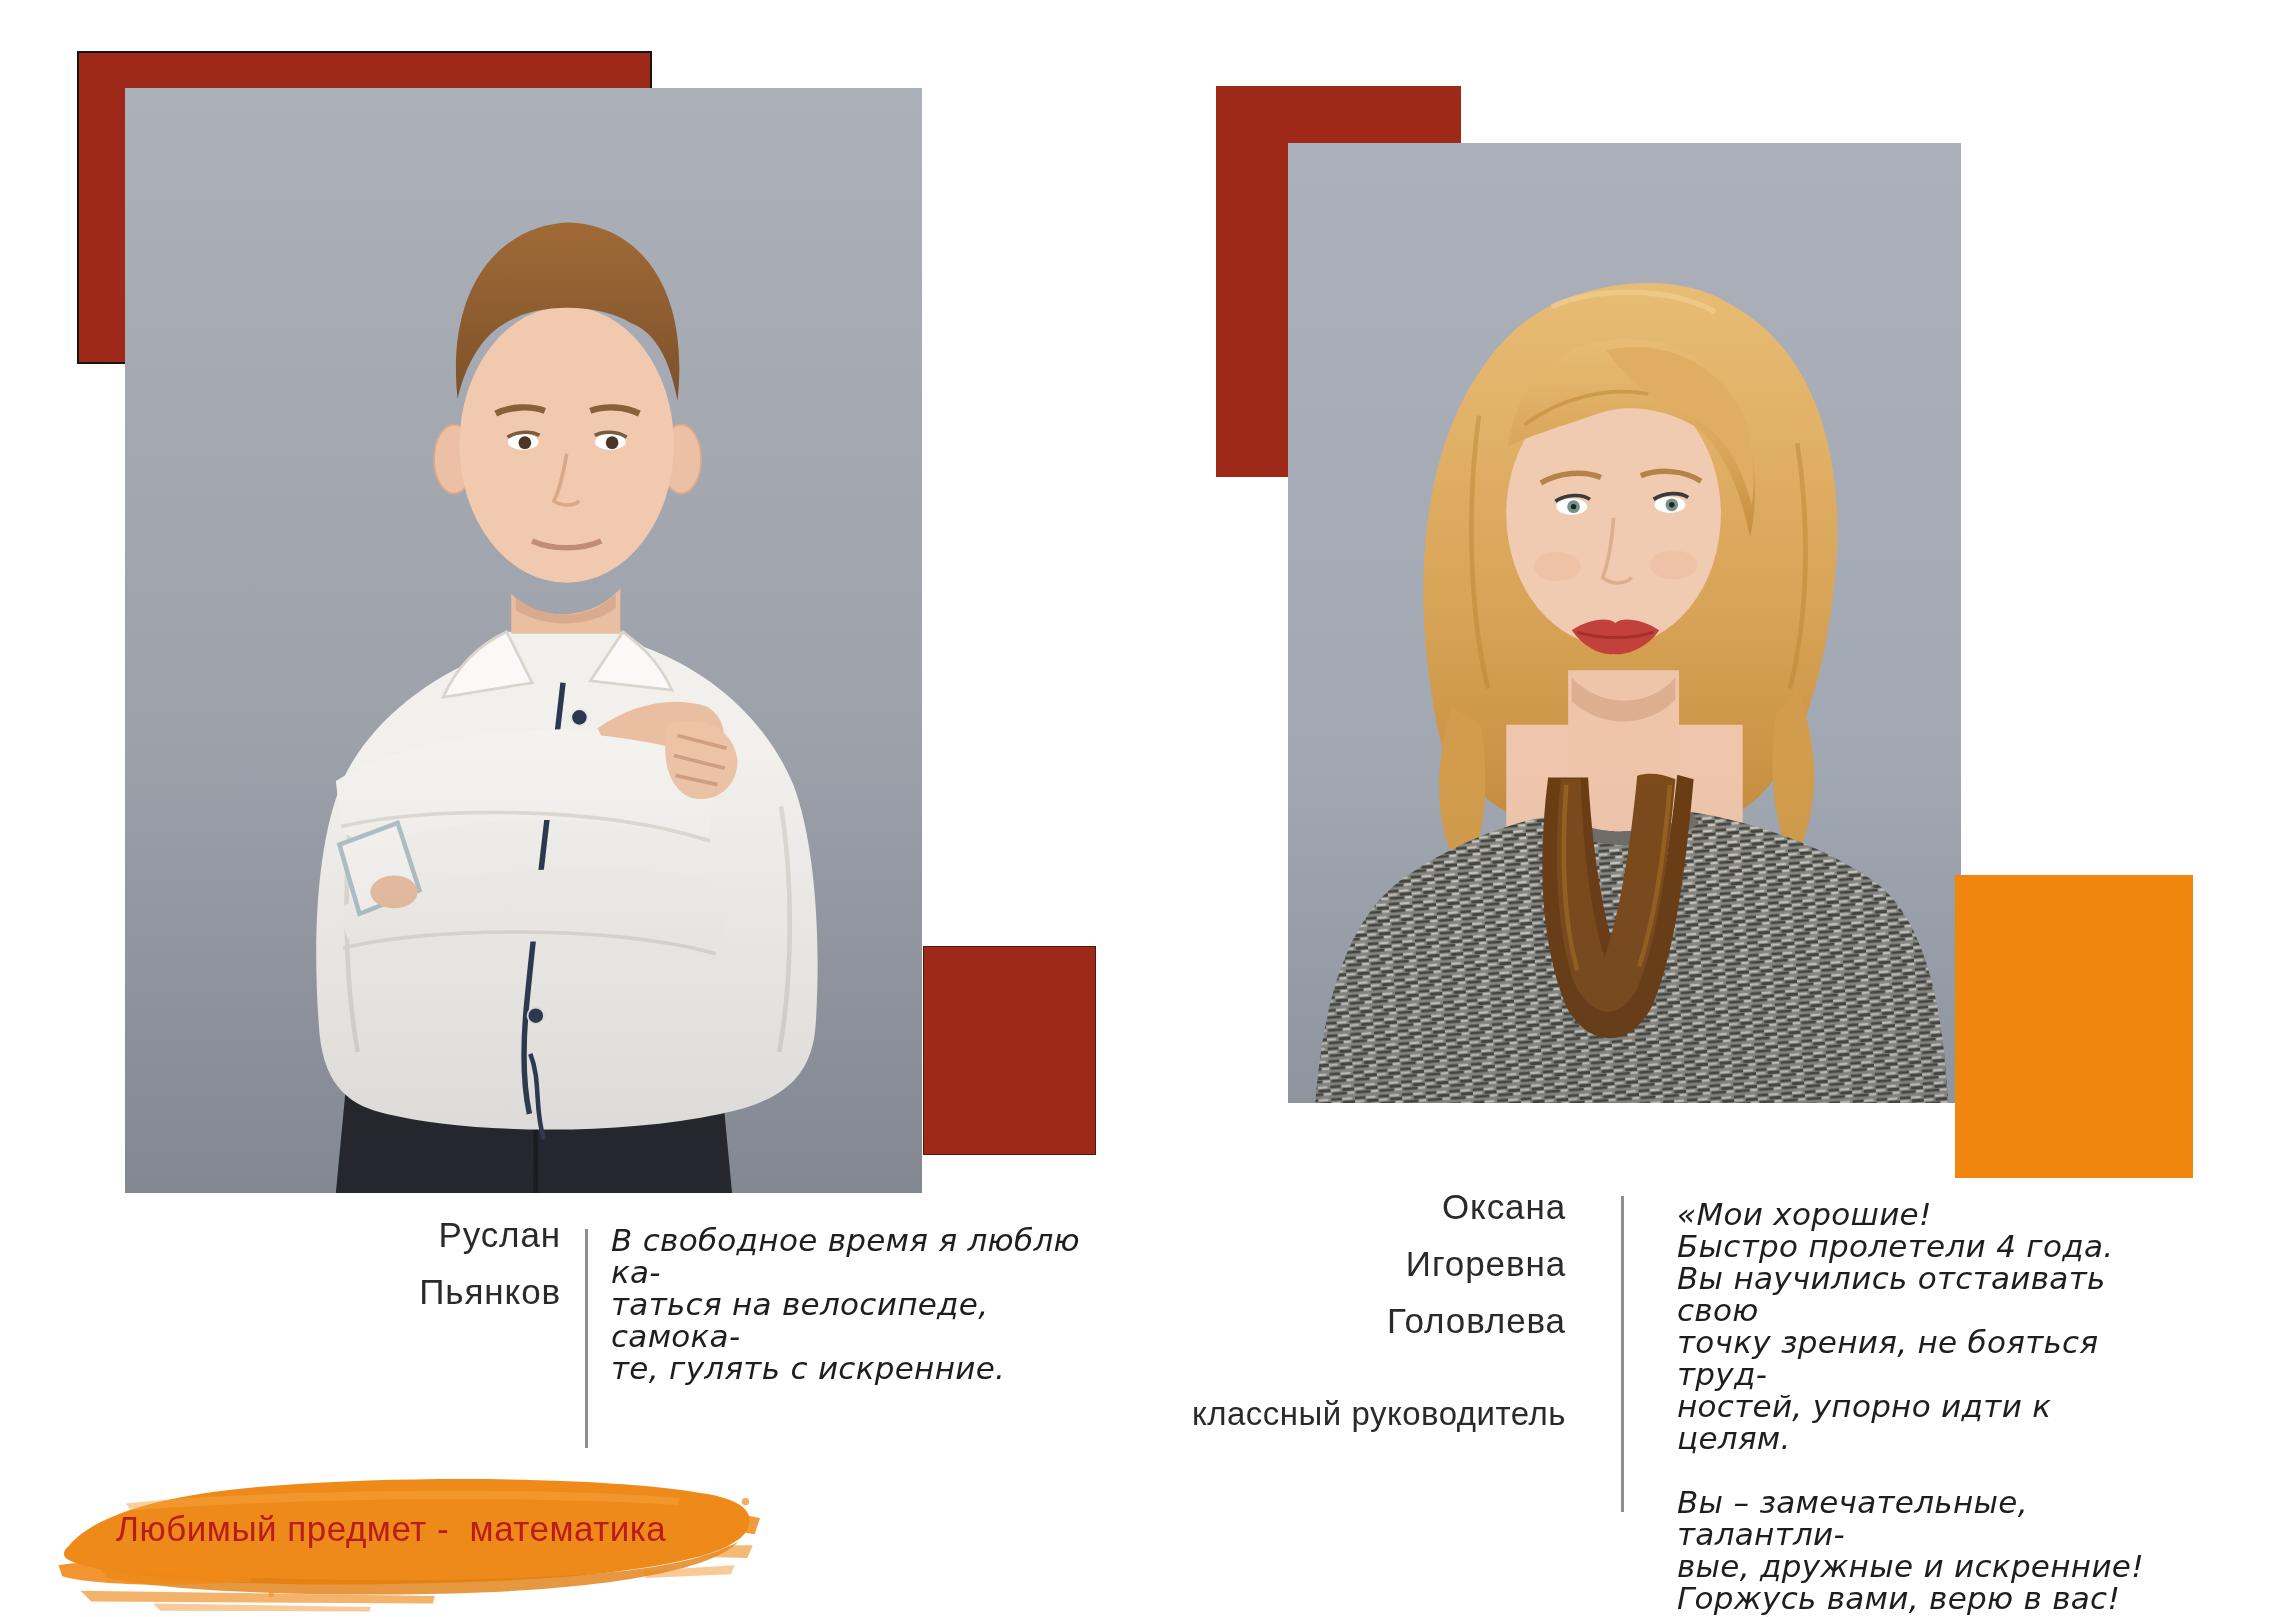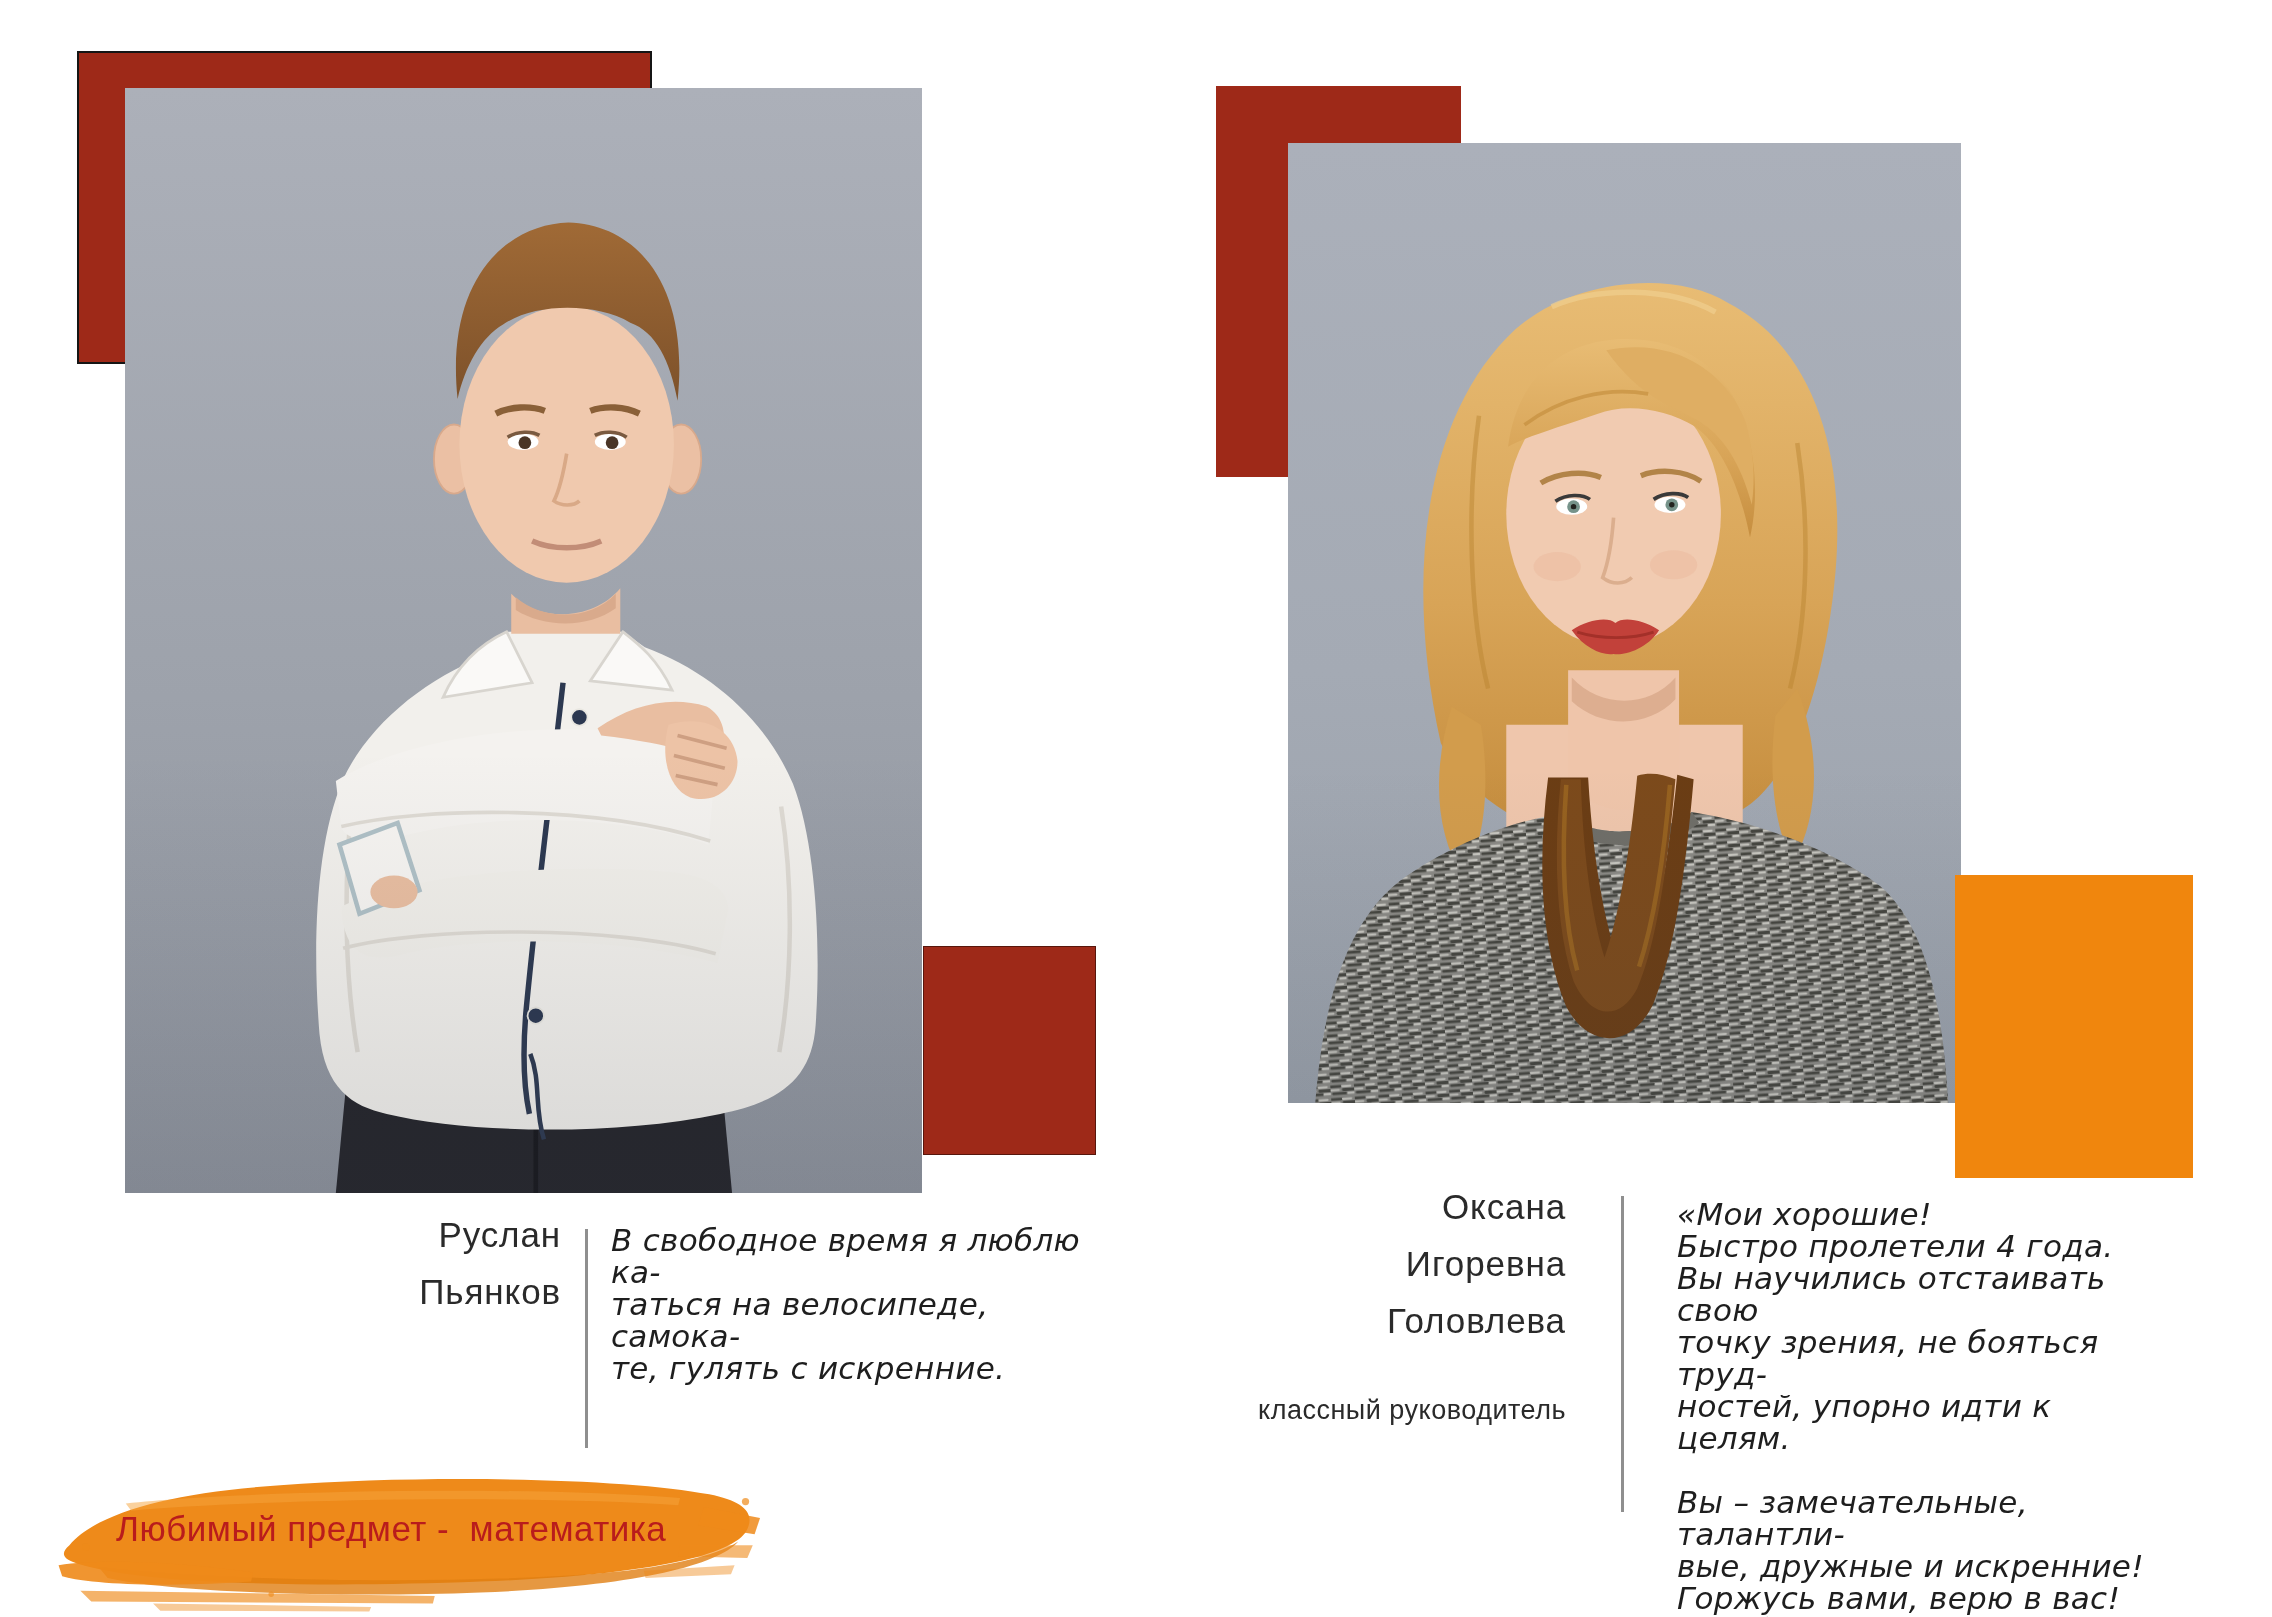--- a/index.html
+++ b/index.html
@@ -11,21 +11,21 @@
   .accent-rect{position:absolute;}
   .photo-frame{position:absolute;overflow:hidden;}
   .photo-frame svg{display:block;width:100%;height:100%;}
   .big-name{
     font-family:"Liberation Sans",sans-serif;
     font-size:35px;line-height:57px;letter-spacing:0.9px;
     color:#2a2a2a;text-align:right;white-space:pre-line;font-weight:400;
   }
   .role-label{
     font-family:"Liberation Sans",sans-serif;
-    font-size:27px;color:#2a2a2a;text-align:right;letter-spacing:0.5px;
+    font-size:33px;color:#2a2a2a;text-align:right;letter-spacing:0.5px;
   }
   .divider-line{position:absolute;width:2.7px;background:#8f8f8f;}
   .handwriting{
     font-family:"DejaVu Sans",sans-serif;font-style:italic;
     font-size:31px;line-height:32px;color:#1e1e1e;white-space:pre-line;
     letter-spacing:0.3px;
   }
   .brush-label{
     font-family:"Liberation Sans",sans-serif;font-size:35px;color:#b91c1c;
     white-space:pre;letter-spacing:0.5px;

